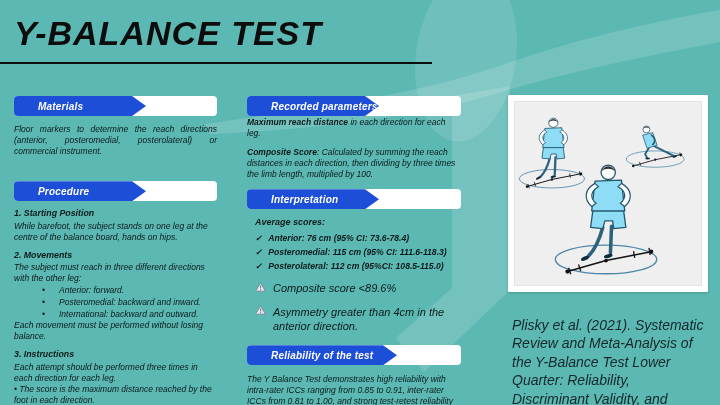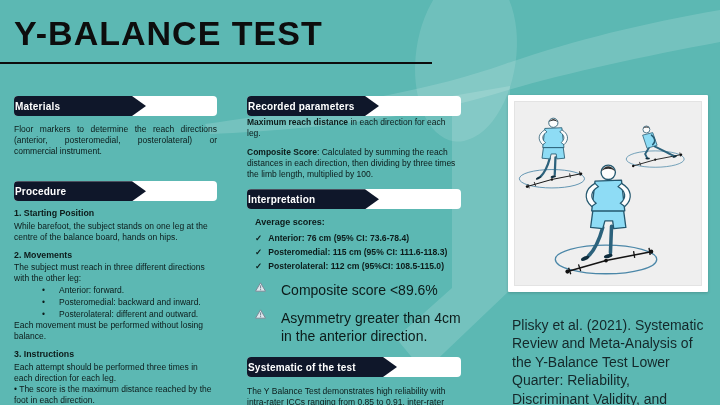--- a/index.html
+++ b/index.html
@@ -1,58 +1,58 @@
 <!DOCTYPE html>
 <html><head>
 <meta charset="utf-8">
 <style>
   html,body { margin:0; padding:0; }
   body { font-family:"Liberation Sans", sans-serif; }
   .slide {
     position:relative; width:720px; height:405px;
-    background:#5cb8b3; overflow:hidden;
+    background:#5cb8b3; overflow:hidden;font-style:italic;
   }
   .decor { position:absolute; inset:0; pointer-events:none; }
 
   .page-title {
     position:absolute; left:14px; top:14px;
     font-size:34px; font-weight:700; letter-spacing:1px; color:#0d0d0d;
   }
   .title-rule {
     position:absolute; left:0; top:62px; width:432px; height:1.6px; background:#0d0d0d;
   }
 
   .col { position:absolute; }
   .col-left  { left:14px;  top:96px; width:203px; }
   .col-mid   { left:247px; top:96px; width:214px; }
 
   .banner { position:relative; height:20px; width:100%; }
   .banner-strip { position:absolute; inset:0; background:#ffffff; border-radius:4px; }
   .banner-arrow {
     position:absolute; left:0; top:0; bottom:0; width:132px;
-    background:#0f172a; border-radius:4px 0 0 4px;
+    background:#1d4ed8; border-radius:4px 0 0 4px;
     clip-path:polygon(0 0, calc(100% - 14px) 0, 100% 50%, calc(100% - 14px) 100%, 0 100%);
-    display:flex; align-items:center; padding-left:1px; box-sizing:border-box;
+    display:flex; align-items:center; padding-left:24px; box-sizing:border-box;
   }
   .banner-label { color:#ffffff; font-weight:800; font-size:10px; letter-spacing:0.2px; white-space:nowrap; }
 
   .body-text { font-size:8.5px; line-height:1.3; color:#0c1b1a; }
   .justify { text-align:justify; }
   .bold { font-weight:700; }
 
   .mt4{margin-top:4px;} .mt7{margin-top:1px;} .mt8{margin-top:8px;}
   .mt9{margin-top:9px;border-radius:9px;} .mt12{margin-top:12px;} .mt15{margin-top:24px;}
 
   .proc-h { font-size:8.8px; font-weight:700; color:#0c1b1a; margin:7px 0 1px 0; }
   .proc-p { margin:0; }
   .pbullet { display:flex; padding-left:28px; gap:14px; margin-top:1px; }
   .pbullet .dot { font-size:8.5px; line-height:1.3; }
 
   .check-row { display:flex; gap:6px; margin-top:3px; font-size:8.6px; font-weight:700; color:#0c1b1a; line-height:1.3; }
-  .warn-row { display:flex; gap:15px; align-items:flex-start; margin-top:9px; font-size:14px; color:#0c1b1a; line-height:1.3; }
+  .warn-row { display:flex; gap:7px; align-items:flex-start; margin-top:9px; font-size:11px; color:#0c1b1a; line-height:1.3; }
   .warn-row svg { flex:0 0 auto; margin-top:0.5px; }
 
   .indent-left { padding-left:8px; }
 
   .card {
     position:absolute; left:508px; top:95px; width:200px; height:197px;
     background:#ffffff; box-sizing:border-box; padding:6px;
     box-shadow:0 1px 3px rgba(0,0,0,0.18); border-radius:1px;
   }
   .card-inner { width:100%; height:100%; background:#efefef; border:1px solid #e3e3e3; box-sizing:border-box; }
@@ -103,21 +103,21 @@
       <div class="pbullet">
         <span class="dot">•</span>
         <span>Anterior: forward.</span>
       </div>
       <div class="pbullet">
         <span class="dot">•</span>
         <span>Posteromedial: backward and inward.</span>
       </div>
       <div class="pbullet">
         <span class="dot">•</span>
-        <span>Posterolateral: different and outward.</span>
+        <span>International: backward and outward.</span>
       </div>
       <p class="proc-p">Each movement must be performed without losing balance.</p>
 
       <div class="proc-h">3. Instructions</div>
       <p class="proc-p">Each attempt should be performed three times in each direction for each leg.</p>
       <p class="proc-p">• The score is the maximum distance reached by the foot in each direction.</p>
       <p class="proc-p">• The distances are normalized by the lower limb length.</p>
     </div>
   </div>
 
@@ -176,21 +176,21 @@
           <rect x="5" y="3.4" width="1.1" height="3" fill="#7a8b99"></rect>
           <rect x="5" y="7.1" width="1.1" height="1.1" fill="#7a8b99"></rect>
         </svg>
         <span>Asymmetry greater than 4cm in the anterior direction.</span>
       </div>
     </div>
 
     <div class="banner mt12">
       <div class="banner-strip"></div>
       <div class="banner-arrow" style="width:150px;">
-        <span class="banner-label">Systematic of the test</span>
+        <span class="banner-label">Reliability of the test</span>
       </div>
     </div>
 
     <div class="body-text mt9">The Y Balance Test demonstrates high reliability with intra-rater ICCs ranging from 0.85 to 0.91, inter-rater ICCs from 0.81 to 1.00, and strong test-retest reliability (ICC 0.63 to 0.93).</div>
   </div>
 
   <div class="card">
     <div class="card-inner">
       <svg width="186" height="183" viewBox="0 0 188 186">
         <defs>

